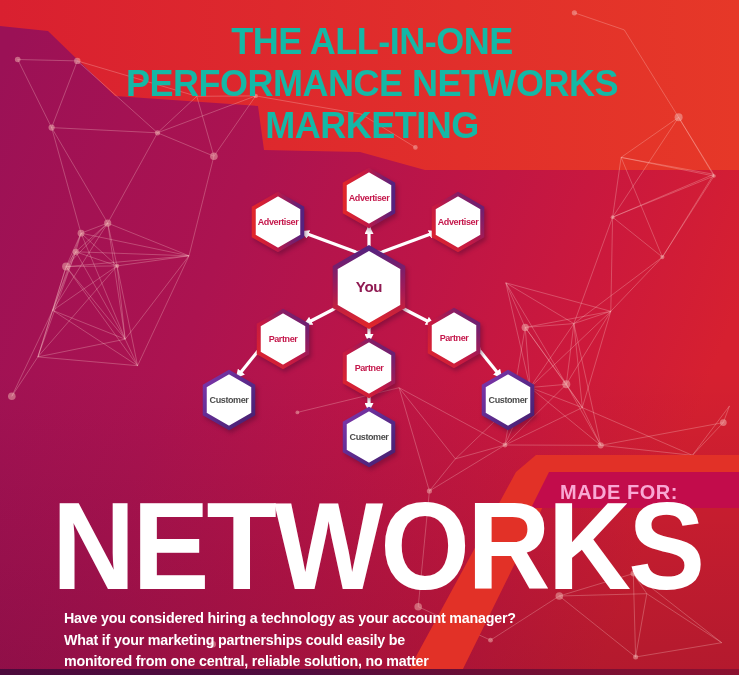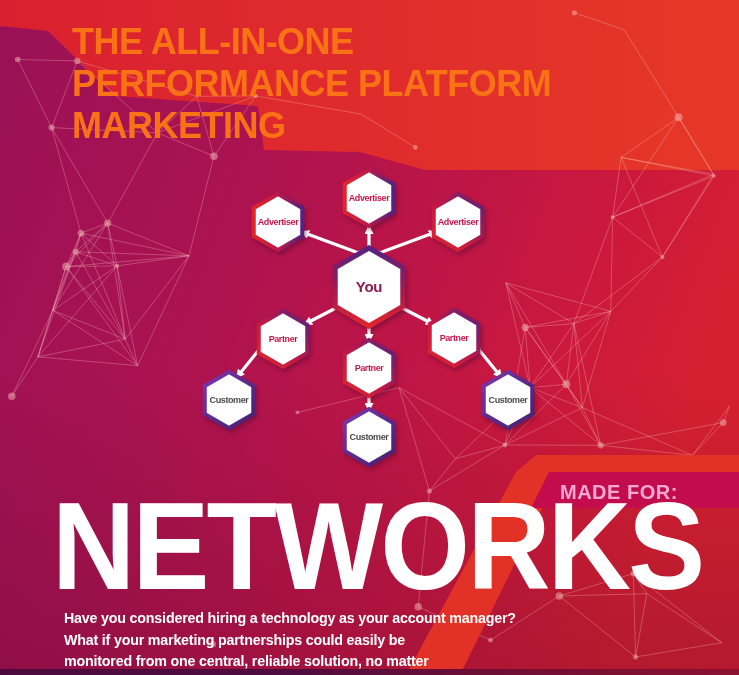--- a/index.html
+++ b/index.html
@@ -1,20 +1,20 @@
 <!DOCTYPE html>
 <html><head>
 <meta charset="utf-8">
 <style>
   html,body{margin:0;padding:0;background:#1a1a1a;}
   .stage{position:relative;width:739px;height:675px;overflow:hidden;font-family:"Liberation Sans",sans-serif;}
   .stage svg{position:absolute;left:0;top:0;width:739px;height:675px;}
   .constellation line{stroke:rgba(255,214,208,.28);stroke-width:1;}
   .constellation circle{fill:rgba(242,183,178,.5);}
-  .title{position:absolute;left:72px;top:21px;width:600px;color:#f97316;
+  .title{position:absolute;left:72px;top:21px;width:600px;text-align:center;color:#14b8a6;
          font-weight:700;font-size:36px;line-height:42px;letter-spacing:-0.5px;}
   .madefor{position:absolute;left:560px;top:481px;color:#f9a8d4;font-weight:700;font-size:20px;letter-spacing:.5px;}
   .networks{position:absolute;left:52px;top:484px;margin:0;color:#fff;font-weight:700;font-size:124px;line-height:124px;
             letter-spacing:-3px;white-space:nowrap;transform:scaleX(.93);transform-origin:left top;}
   .bodycopy{position:absolute;left:64px;top:607px;color:#fff;font-weight:700;font-size:15px;line-height:21.5px;
             letter-spacing:-0.2px;transform:scaleX(.95);transform-origin:left top;white-space:nowrap;}
   .bottombar{position:absolute;left:0;bottom:0;width:739px;height:6px;
              background:linear-gradient(to right,#4c0a3c 0%,#500c3e 40%,#6d0e35 65%,#8c1130 100%);}
   .diagram .hexg{filter:drop-shadow(2px 3px 2px rgba(72,8,48,.4));}
   .diagram .hex{fill:#ffffff;stroke-width:4;}
@@ -222,21 +222,21 @@
       <circle cx="612.6" cy="217.2" r="1.9"></circle>
     </svg>
 
   <svg class="ribbon" viewBox="0 0 739 675" aria-hidden="true">
     <polygon fill="#e23127" points="406,675 516,472 536,455 739,455 739,472 560,472 460,675"></polygon>
     <polygon fill="#c20c4b" points="531,508 549,472 739,472 739,508"></polygon>
   </svg>
 
   <div class="title">
     <div>THE ALL-IN-ONE</div>
-    <div>PERFORMANCE PLATFORM</div>
+    <div>PERFORMANCE NETWORKS</div>
     <div>MARKETING</div>
   </div>
 
   <svg class="diagram" viewBox="0 0 739 675">
     <defs>
       <linearGradient id="gHexH" x1="0" y1="0" x2="1" y2="0">
         <stop offset="0" stop-color="#e0262b"></stop>
           <stop offset="0.45" stop-color="#c21845"></stop>
           <stop offset="1" stop-color="#55227f"></stop>
       </linearGradient>

